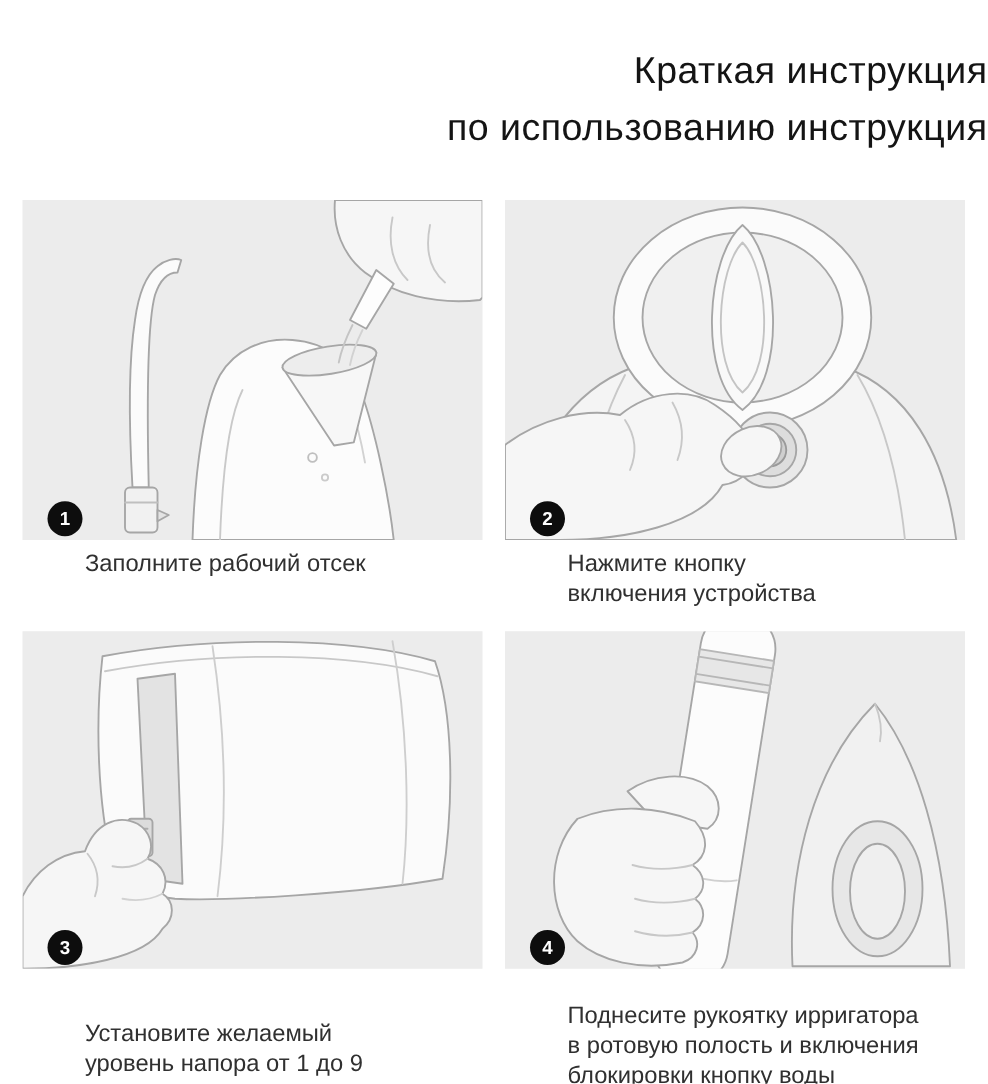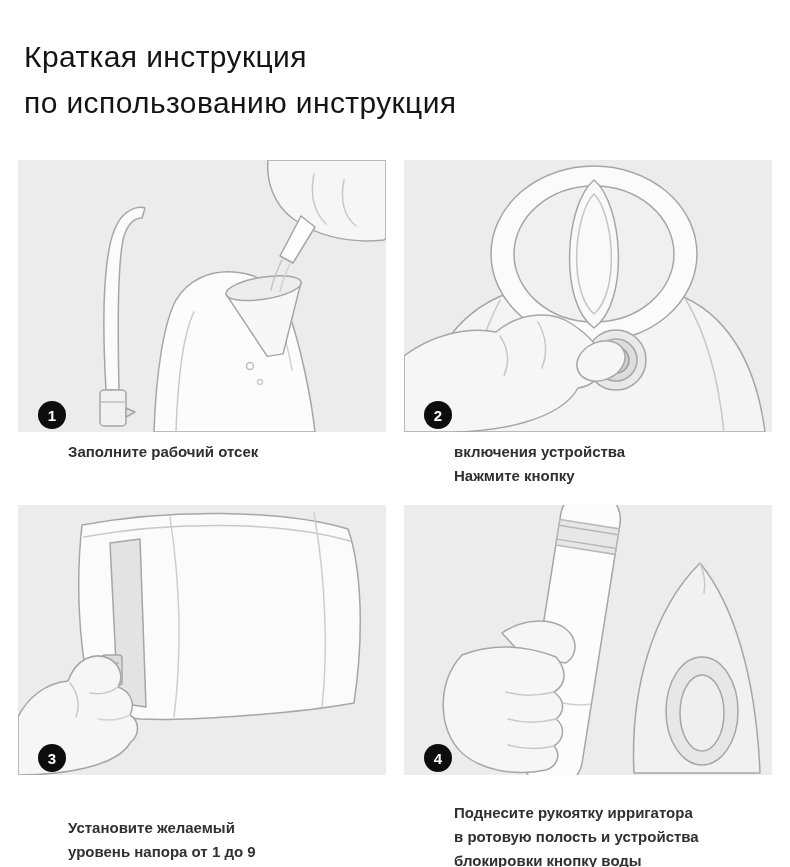--- a/index.html
+++ b/index.html
@@ -4,37 +4,37 @@
 <style>
   * { margin:0; padding:0; box-sizing:border-box; }
   html,body { background:#ffffff; }
   body {
     width:790px; height:867px; position:relative; overflow:hidden;
     font-family:"Liberation Sans", sans-serif;
   }
   .page { position:absolute; inset:0; }
   .title {
     position:absolute; top:34px; left:0; width:790px;
-    text-align:left; font-size:30px; line-height:46px;
+    text-align:right; font-size:30px; line-height:46px;
     font-weight:400; color:#141414; letter-spacing:.4px;padding-left:24px;
   }
   .panel {
     position:absolute; background:var(--panel-bg,#ececec); overflow:hidden;
   }
   .panel svg { display:block; width:100%; height:100%; }
   .badge {
     position:absolute; left:20px; bottom:3px; width:28px; height:28px;
     border-radius:50%; background:var(--badge-bg,#0d0d0d);
     color:var(--badge-text,#ffffff);
     display:flex; align-items:center; justify-content:center;
     font-size:15px; font-weight:700;
   }
   .caption {
-    position:absolute; font-size:15px; line-height:24px;
-    color:var(--text,#303030); font-weight:700;
+    position:absolute; font-size:19px; line-height:24px;
+    color:var(--text,#303030); font-weight:400;
   }
   .p1 { left:18px;  top:160px; width:368px; height:272px; }
   .p2 { left:404px; top:160px; width:368px; height:272px; }
   .p3 { left:18px;  top:505px; width:368px; height:270px; }
   .p4 { left:404px; top:505px; width:368px; height:270px; }
   .c1 { left:68px;  top:440px; }
   .c2 { left:454px; top:440px; }
   .c3 { left:68px;  top:816px; }
   .c4 { left:454px; top:786px;margin-top:15px; }
 </style>
@@ -168,28 +168,28 @@
     <div class="badge">
       <span>4</span>
     </div>
   </section>
 
   <div class="caption c1">
     <div>Заполните рабочий отсек</div>
   </div>
 
   <div class="caption c2">
+    <div>Нажмите кнопку</div>
     <div>включения устройства</div>
-    <div>Нажмите кнопку</div>
   </div>
 
   <div class="caption c3">
     <div>Установите желаемый</div>
     <div>уровень напора от 1 до 9</div>
   </div>
 
   <div class="caption c4">
     <div>Поднесите рукоятку ирригатора</div>
-    <div>в ротовую полость и устройства</div>
+    <div>в ротовую полость и включения</div>
     <div>блокировки кнопку воды</div>
   </div>
 
 </div>
 
 </body></html>

